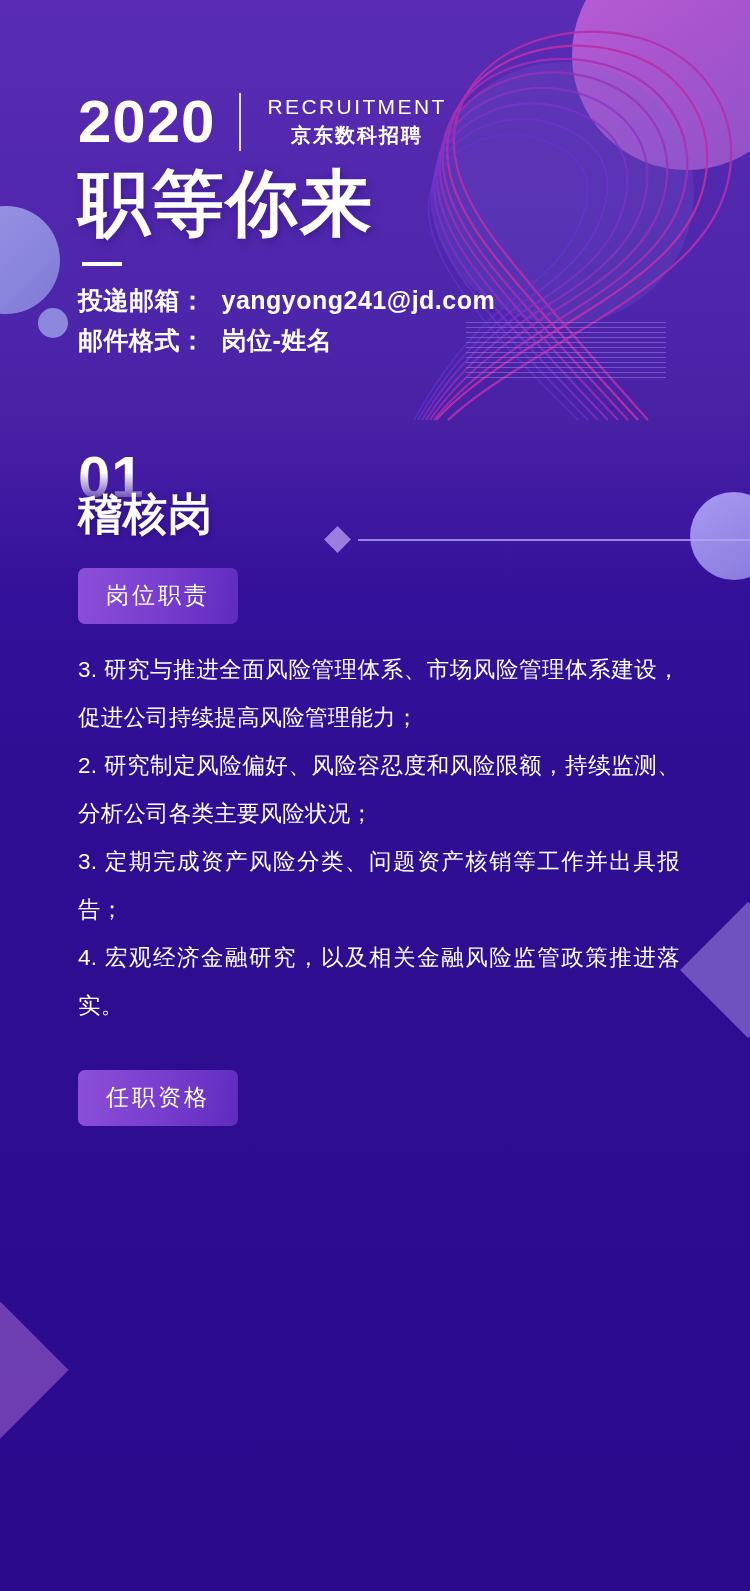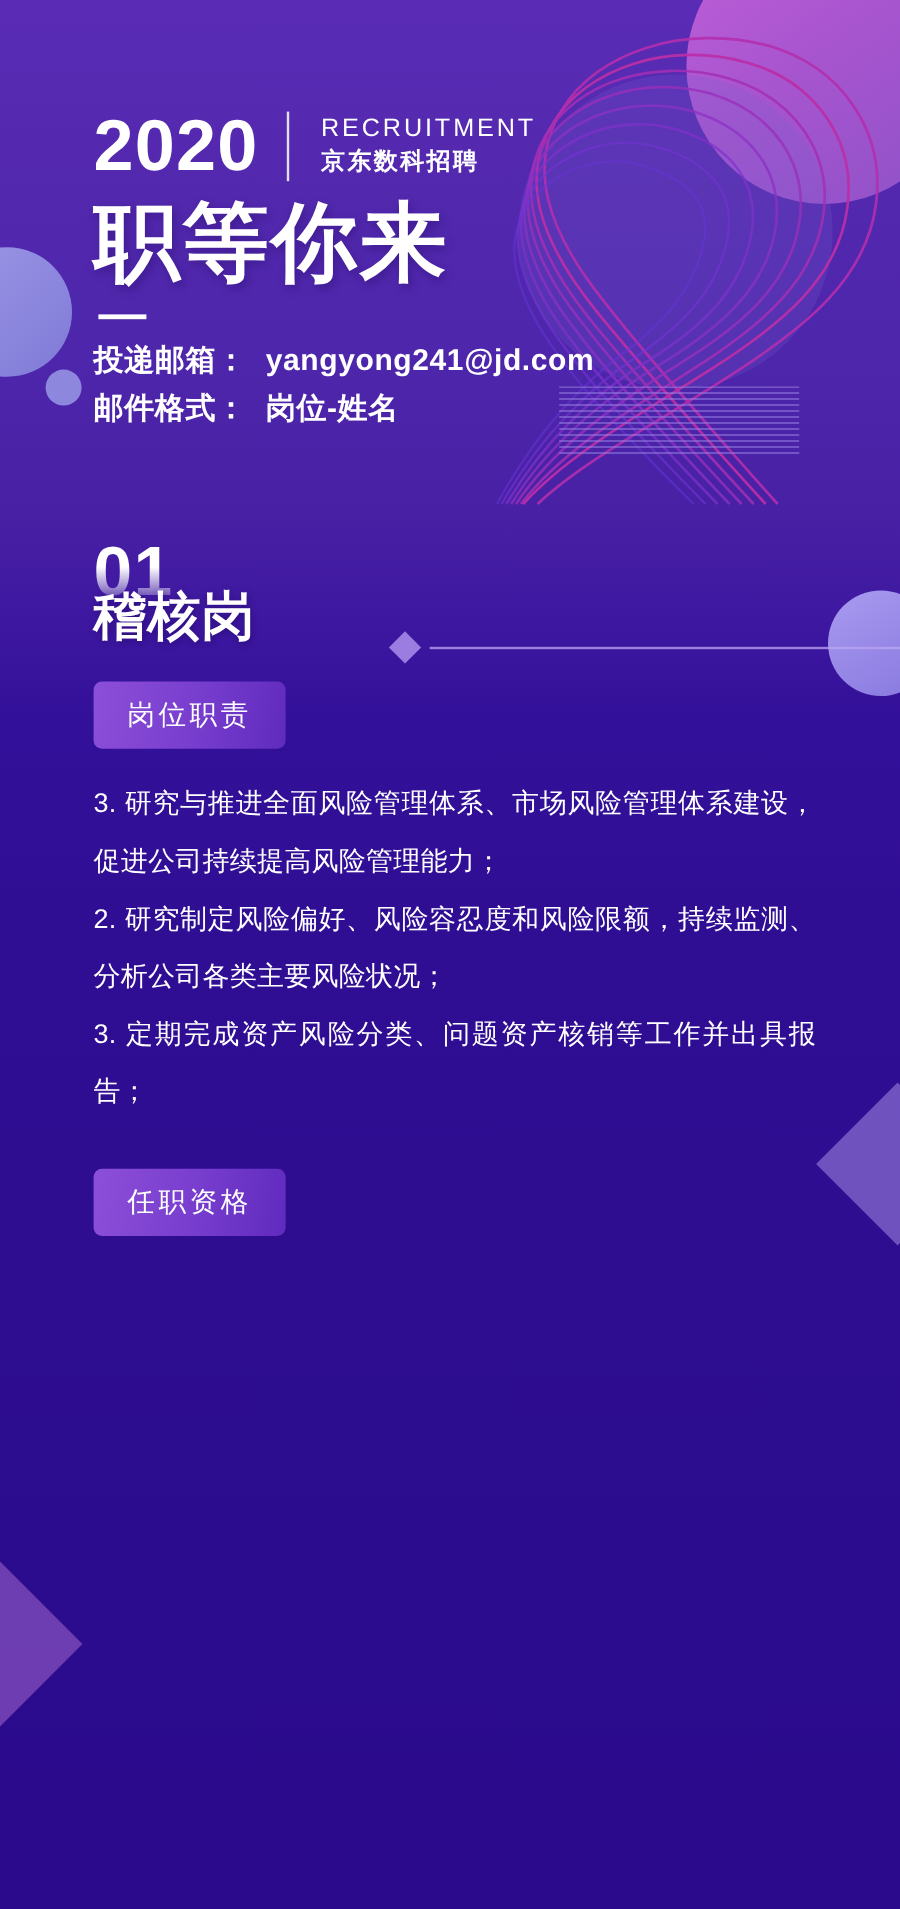--- a/index.html
+++ b/index.html
@@ -121,21 +121,21 @@
     line-height: 60px;
     letter-spacing: 1px;
     font-weight: 700;
   }
   .year-div {
     width: 2px;
     height: 58px;
     background: rgba(255,255,255,0.85);
     margin: 0 26px 0 24px;
   }
-  .year-sub { display: flex; flex-direction: column; justify-content: center; }
+  .year-sub { display: flex; flex-direction: column; justify-content: center; align-items: center; }
   .recruitment {
     color: #ffffff;
     font-size: 21px;
     letter-spacing: 2.4px;
     line-height: 26px;
     font-weight: 400;
   }
   .company {
     color: #ffffff;
     font-size: 20px;
@@ -311,20 +311,21 @@
         <div class="ln"></div>
       </div>
     </div>
 
     <div class="badge">岗位职责</div>
 
     <div class="body-list">
       <div class="body-item">3. 研究与推进全面风险管理体系、市场风险管理体系建设，促进公司持续提高风险管理能力；</div>
       <div class="body-item">2. 研究制定风险偏好、风险容忍度和风险限额，持续监测、分析公司各类主要风险状况；</div>
       <div class="body-item">3. 定期完成资产风险分类、问题资产核销等工作并出具报告；</div>
+      <div class="body-item">4. 宏观经济金融研究，以及相关金融风险监管政策推进落实。</div>
     </div>
 
     <div class="block-gap"></div>
 
     <div class="badge">任职资格</div>
 
   </div>
 
 </div>
 

